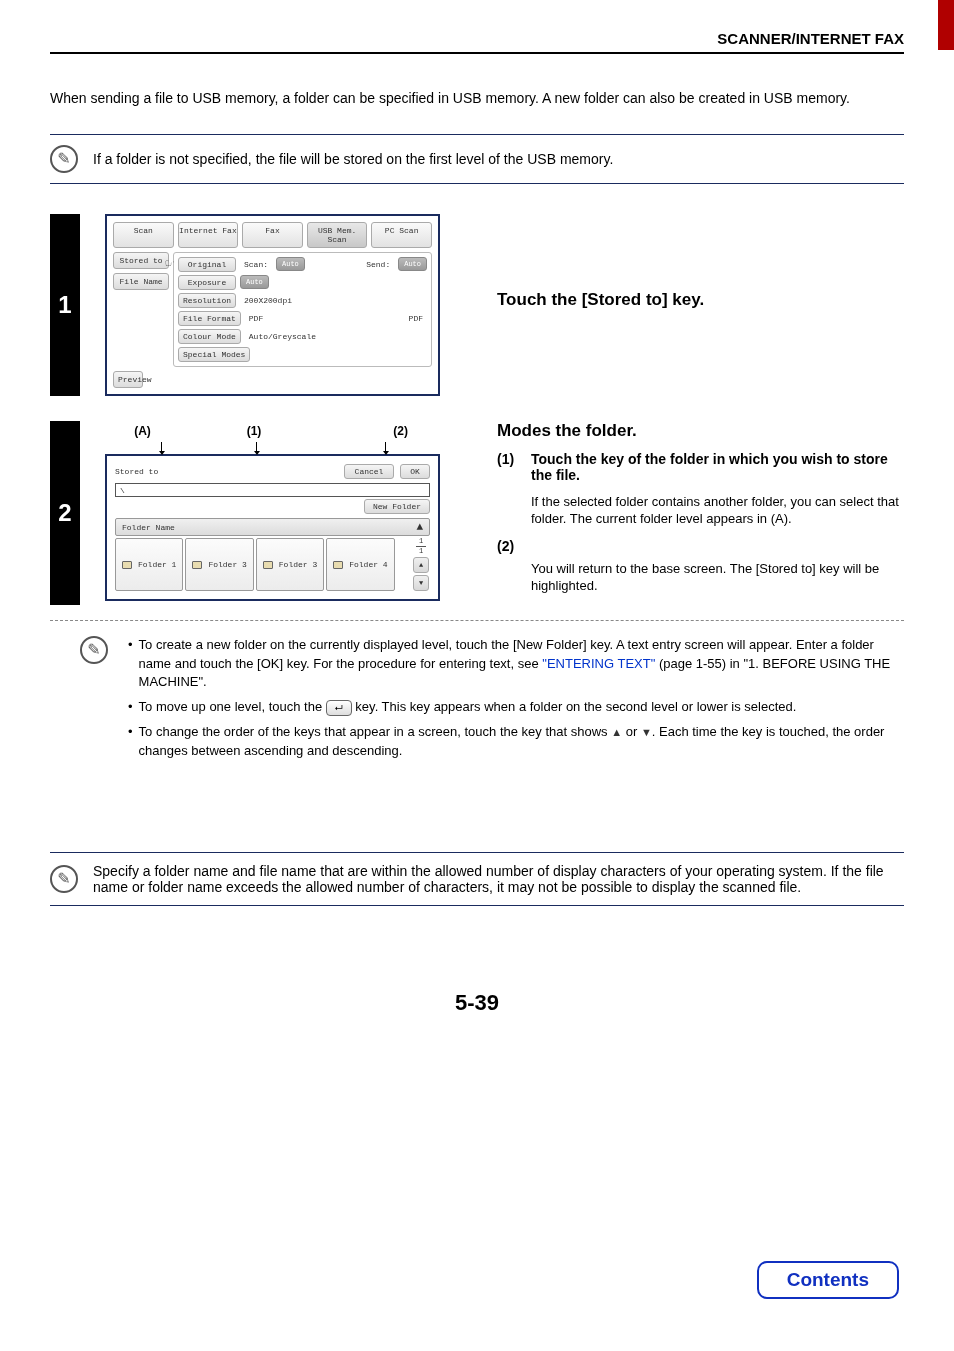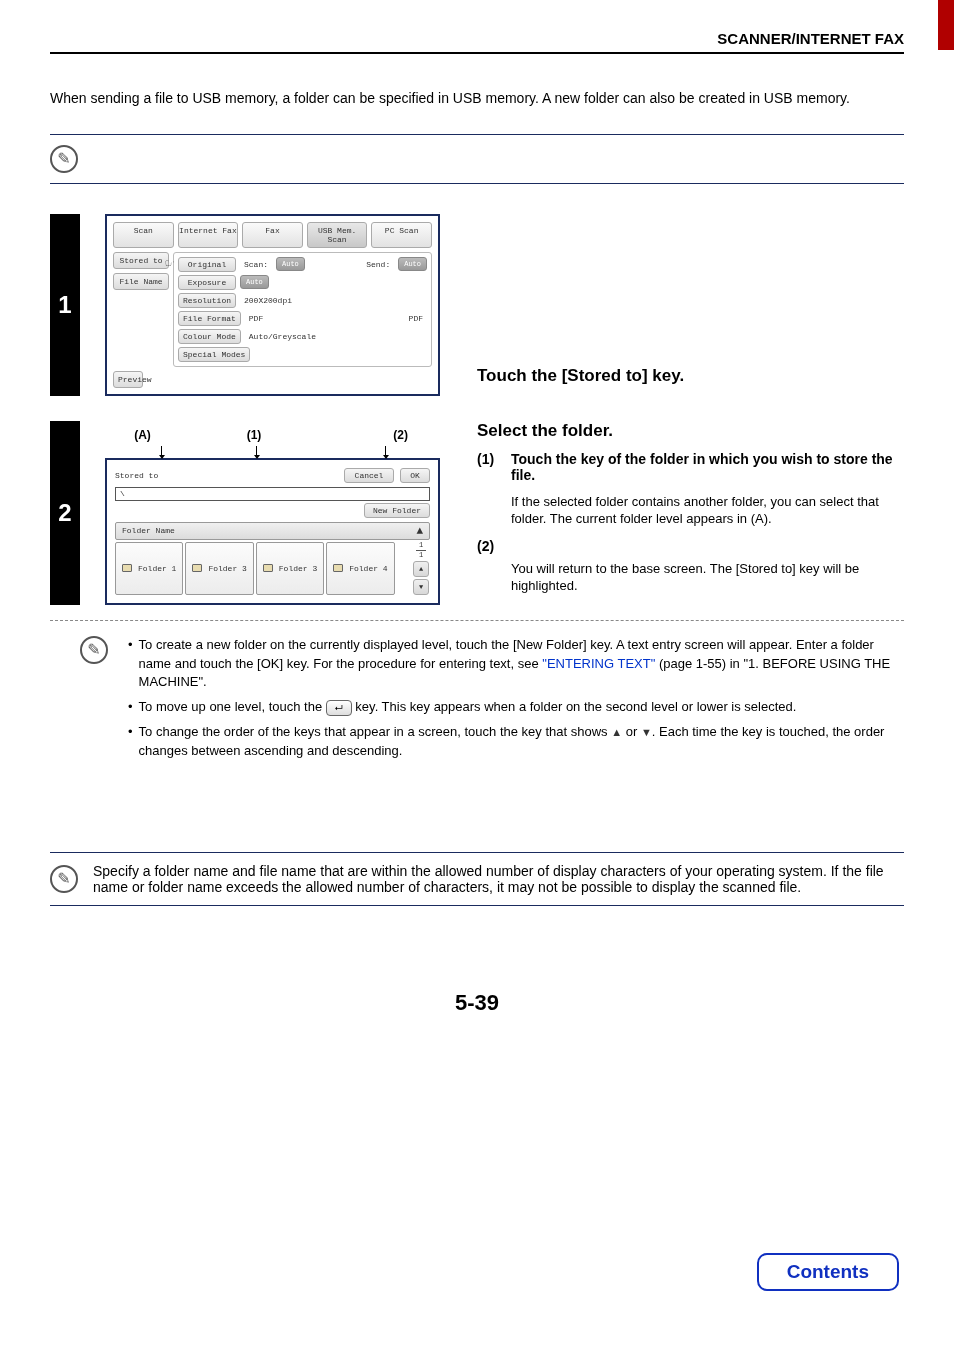--- a/index.html
+++ b/index.html
@@ -6,40 +6,40 @@
   body { font-family: Arial, Helvetica, sans-serif; font-size: 14px; color: #000; background: #fff; width: 954px; }
   .page { position: relative; width: 954px; min-height: 1351px; padding: 30px 50px 40px 50px; }
   .header-band { position: absolute; top: 0; right: 0; width: 16px; height: 50px; background: #b00000; }
   .header-line { border-bottom: 2px solid #000; padding-bottom: 5px; margin-bottom: 35px; text-align: right; font-weight: bold; font-size: 15px; }
   h1 { font-size: 28px; font-weight: bold; margin-bottom: 15px; letter-spacing: 0.5px; }
   .intro { font-size: 14px; margin-bottom: 25px; line-height: 1.4; }
   .note-box { border-top: 1px solid #1a2b5e; border-bottom: 1px solid #1a2b5e; padding: 10px 0; display: flex; align-items: center; gap: 15px; margin-bottom: 30px; }
   .pencil-icon { width: 28px; height: 28px; border: 2px solid #555; border-radius: 50%; display: flex; align-items: center; justify-content: center; font-size: 16px; color: #555; flex-shrink: 0; }
   .step-block { display: flex; margin-bottom: 25px; }
   .step-num { width: 30px; background: #000; color: #fff; display: flex; align-items: center; justify-content: center; font-size: 24px; font-weight: bold; flex-shrink: 0; }
-  .step-body { flex: 1; padding-left: 25px; display: flex; gap: 37px; align-items: flex-end; }
+  .step-body { flex: 1; padding-left: 25px; display: flex; gap: 25px; align-items: center; }
   .step-left { width: 335px; flex-shrink: 0; }
-  .step-right { flex: 1; }
+  .step-right { flex: 1; margin-left: 32px; }
   .step-title { font-size: 17px; font-weight: bold; margin-bottom: 10px; }
   .sub-item { display: flex; gap: 8px; margin-bottom: 6px; }
   .sub-num { font-weight: bold; min-width: 26px; }
   .sub-text { flex: 1; }
   .sub-body { font-weight: bold; margin-bottom: 4px; }
   .sub-desc { font-size: 13px; margin-left: 34px; margin-bottom: 10px; line-height: 1.35; }
   .dashed-sep { border-top: 1.5px dashed #888; margin: 15px 0; }
   .tips-block { padding-left: 30px; }
   .tips-row { display: flex; align-items: flex-start; gap: 20px; }
   .tips-list { flex: 1; font-size: 13px; line-height: 1.45; }
   .tips-list .bullet { display: flex; gap: 6px; margin-bottom: 6px; }
   .tips-list .bullet .dot { flex-shrink: 0; }
   .link-blue { color: #0033cc; }
   .inline-key { display: inline-flex; align-items: center; justify-content: center; border: 1px solid #666; border-radius: 4px; background: linear-gradient(#fff,#ddd); width: 26px; height: 16px; vertical-align: middle; font-size: 10px; }
   .sort-tri { font-size: 11px; color: #333; }
   .page-num { text-align: center; font-size: 22px; font-weight: bold; margin-top: 84px; }
-  .contents-btn { position: absolute; bottom: 60px; right: 55px; border: 2.5px solid #1030c0; border-radius: 10px; color: #1030c0; font-weight: bold; font-size: 19px; padding: 6px 28px; }
+  .contents-btn { position: absolute; bottom: 52px; right: 55px; border: 2.5px solid #1030c0; border-radius: 10px; color: #1030c0; font-weight: bold; font-size: 19px; padding: 6px 28px; }
   
   .mock1 { border: 2px solid #1a2b5e; padding: 6px; font-family: "Courier New", monospace; font-size: 8px; color: #333; background: #fff; }
   .m1-tabs { display: flex; gap: 4px; margin-bottom: 4px; }
   .m1-tab { flex: 1; text-align: center; padding: 3px 0; background: linear-gradient(#fafafa,#e2e2e2); border: 1px solid #aaa; border-radius: 3px; }
   .m1-tab.sel { background: linear-gradient(#e8e8e8,#c8c8c8); }
   .m1-row { display: flex; }
   .m1-side { width: 60px; display: flex; flex-direction: column; gap: 4px; padding-right: 4px; }
   .m1-sbtn { background: linear-gradient(#f5f5f5,#dcdcdc); border: 1px solid #aaa; border-radius: 3px; text-align: center; padding: 3px 0; position: relative; }
   .pointer-hand { position: absolute; right: -6px; bottom: -4px; font-size: 14px; color: #000; }
   .m1-main { flex: 1; border: 1px solid #bbb; border-radius: 3px; padding: 4px; display: flex; flex-direction: column; gap: 3px; }
@@ -81,20 +81,21 @@
 <body>
 
 <div class="page">
   <div class="header-band"></div>
   <div class="header-line">SCANNER/INTERNET FAX</div>
 
   <p class="intro">When sending a file to USB memory, a folder can be specified in USB memory. A new folder can also be created in USB memory.</p>
 
   <div class="note-box">
     <div class="pencil-icon">✎</div>
+    <div>If a folder is not specified, the file will be stored on the first level of the USB memory.</div>
   </div>
 
   <div class="step-block">
     <div class="step-num">1</div>
     <div class="step-body">
       <div class="step-left">
         <div class="mock1">
           <div class="m1-tabs">
             <div class="m1-tab">Scan</div>
             <div class="m1-tab">Internet Fax</div>
@@ -204,21 +205,21 @@
                   <span class="bar"></span>
                   <span>1</span>
                 </div>
                 <div class="m2-pgbtn">▲</div>
                 <div class="m2-pgbtn">▼</div>
               </div>
             </div>
           </div>
         </div>
         <div class="step-right">
-          <div class="step-title">Select the folder.</div>
+          <div class="step-title">Modes the folder.</div>
           <div class="sub-item">
             <div class="sub-num">(1)</div>
             <div class="sub-text sub-body">Touch the key of the folder in which you wish to store the file.</div>
           </div>
           <div class="sub-desc">If the selected folder contains another folder, you can select that folder. The current folder level appears in (A).</div>
           <div class="sub-item">
             <div class="sub-num">(2)</div>
           </div>
           <div class="sub-desc">You will return to the base screen. The [Stored to] key will be highlighted.</div>
         </div>

